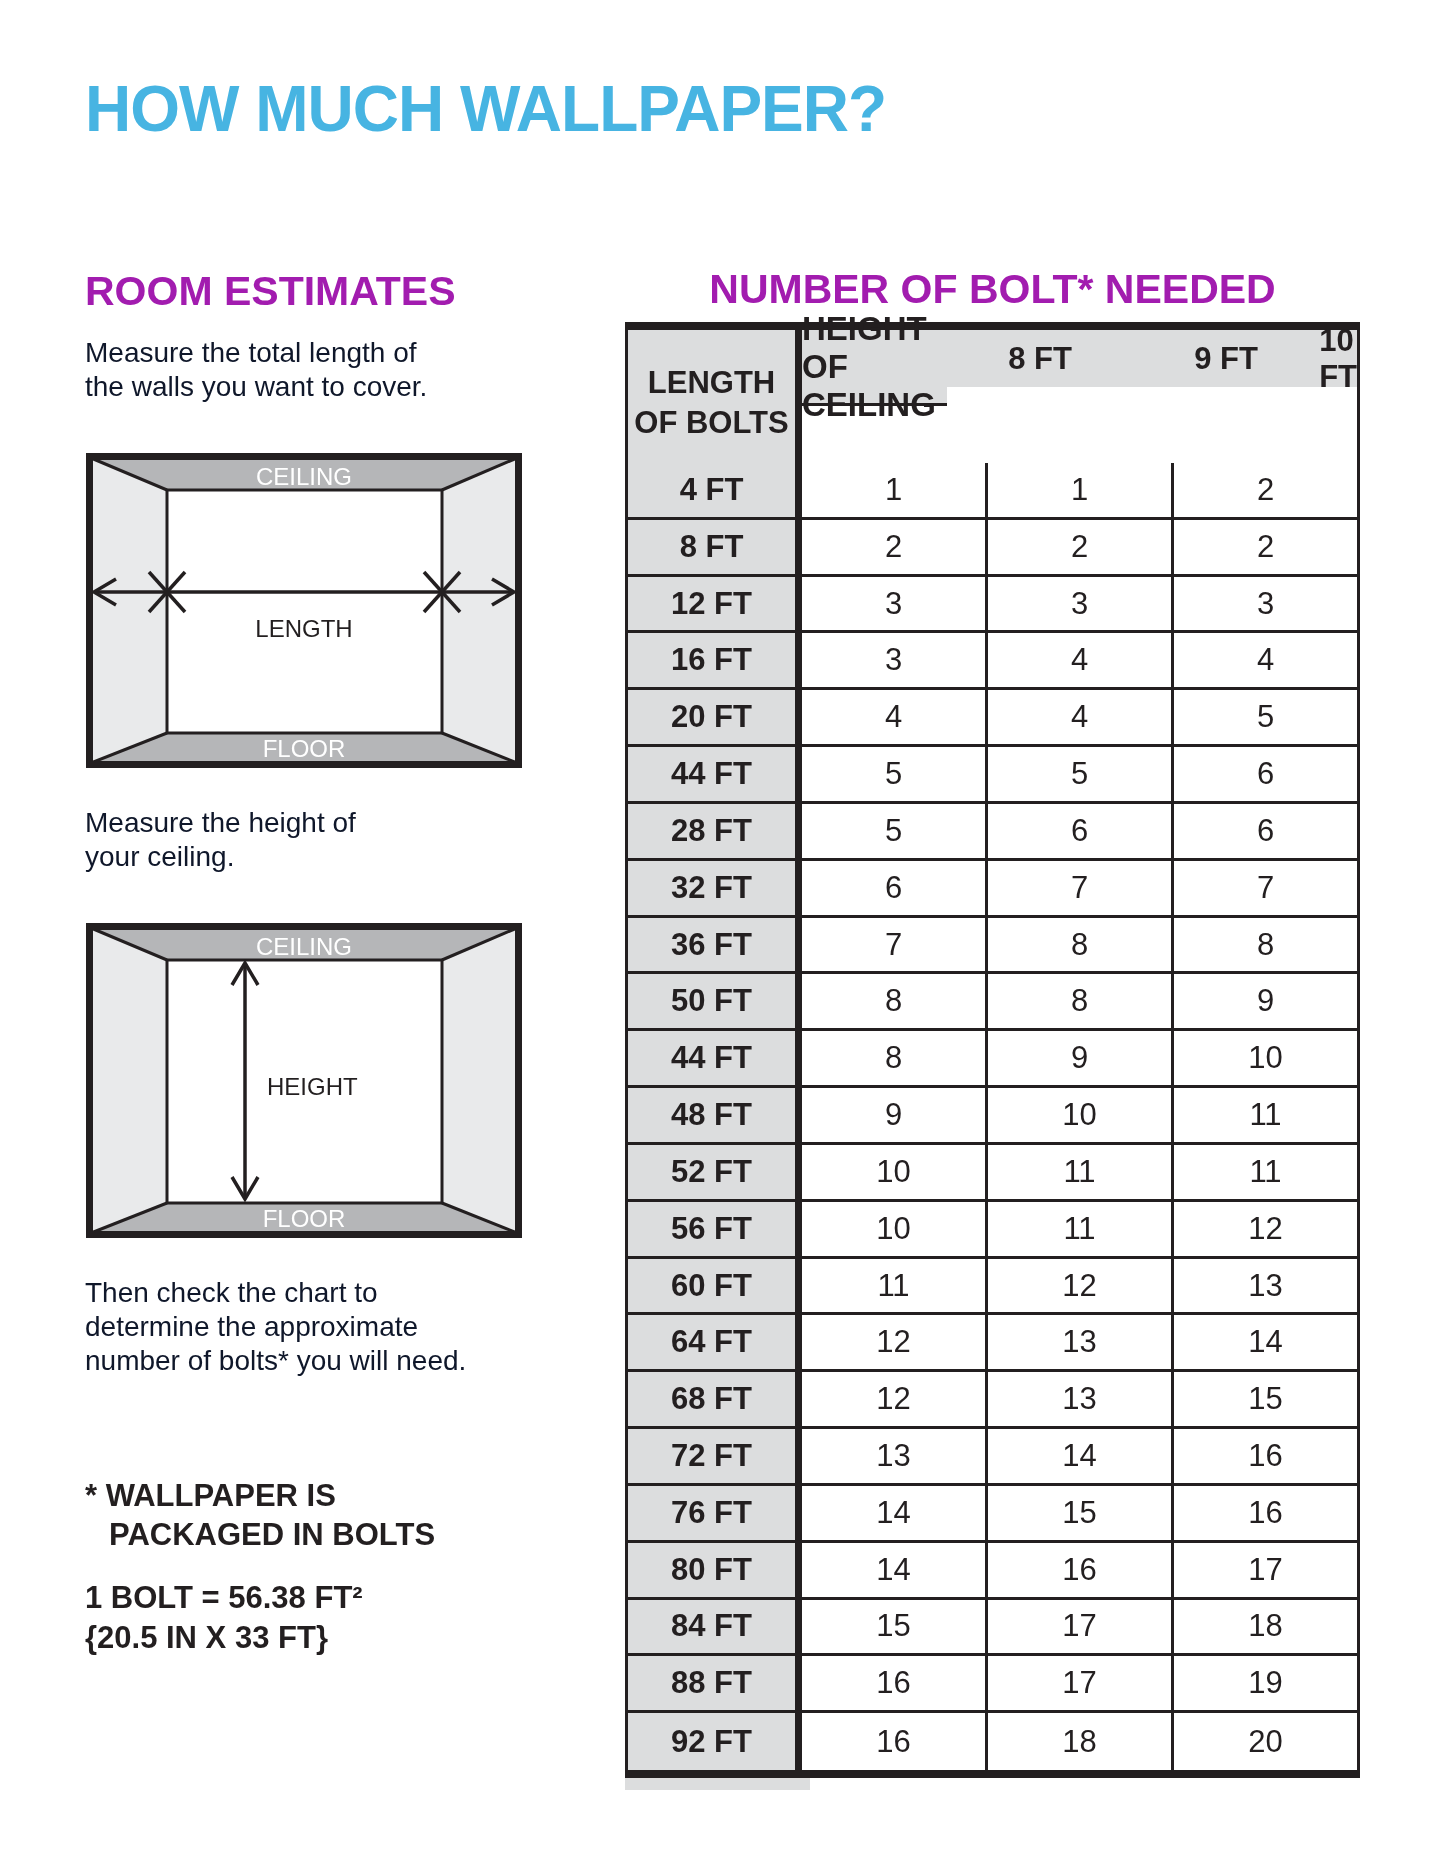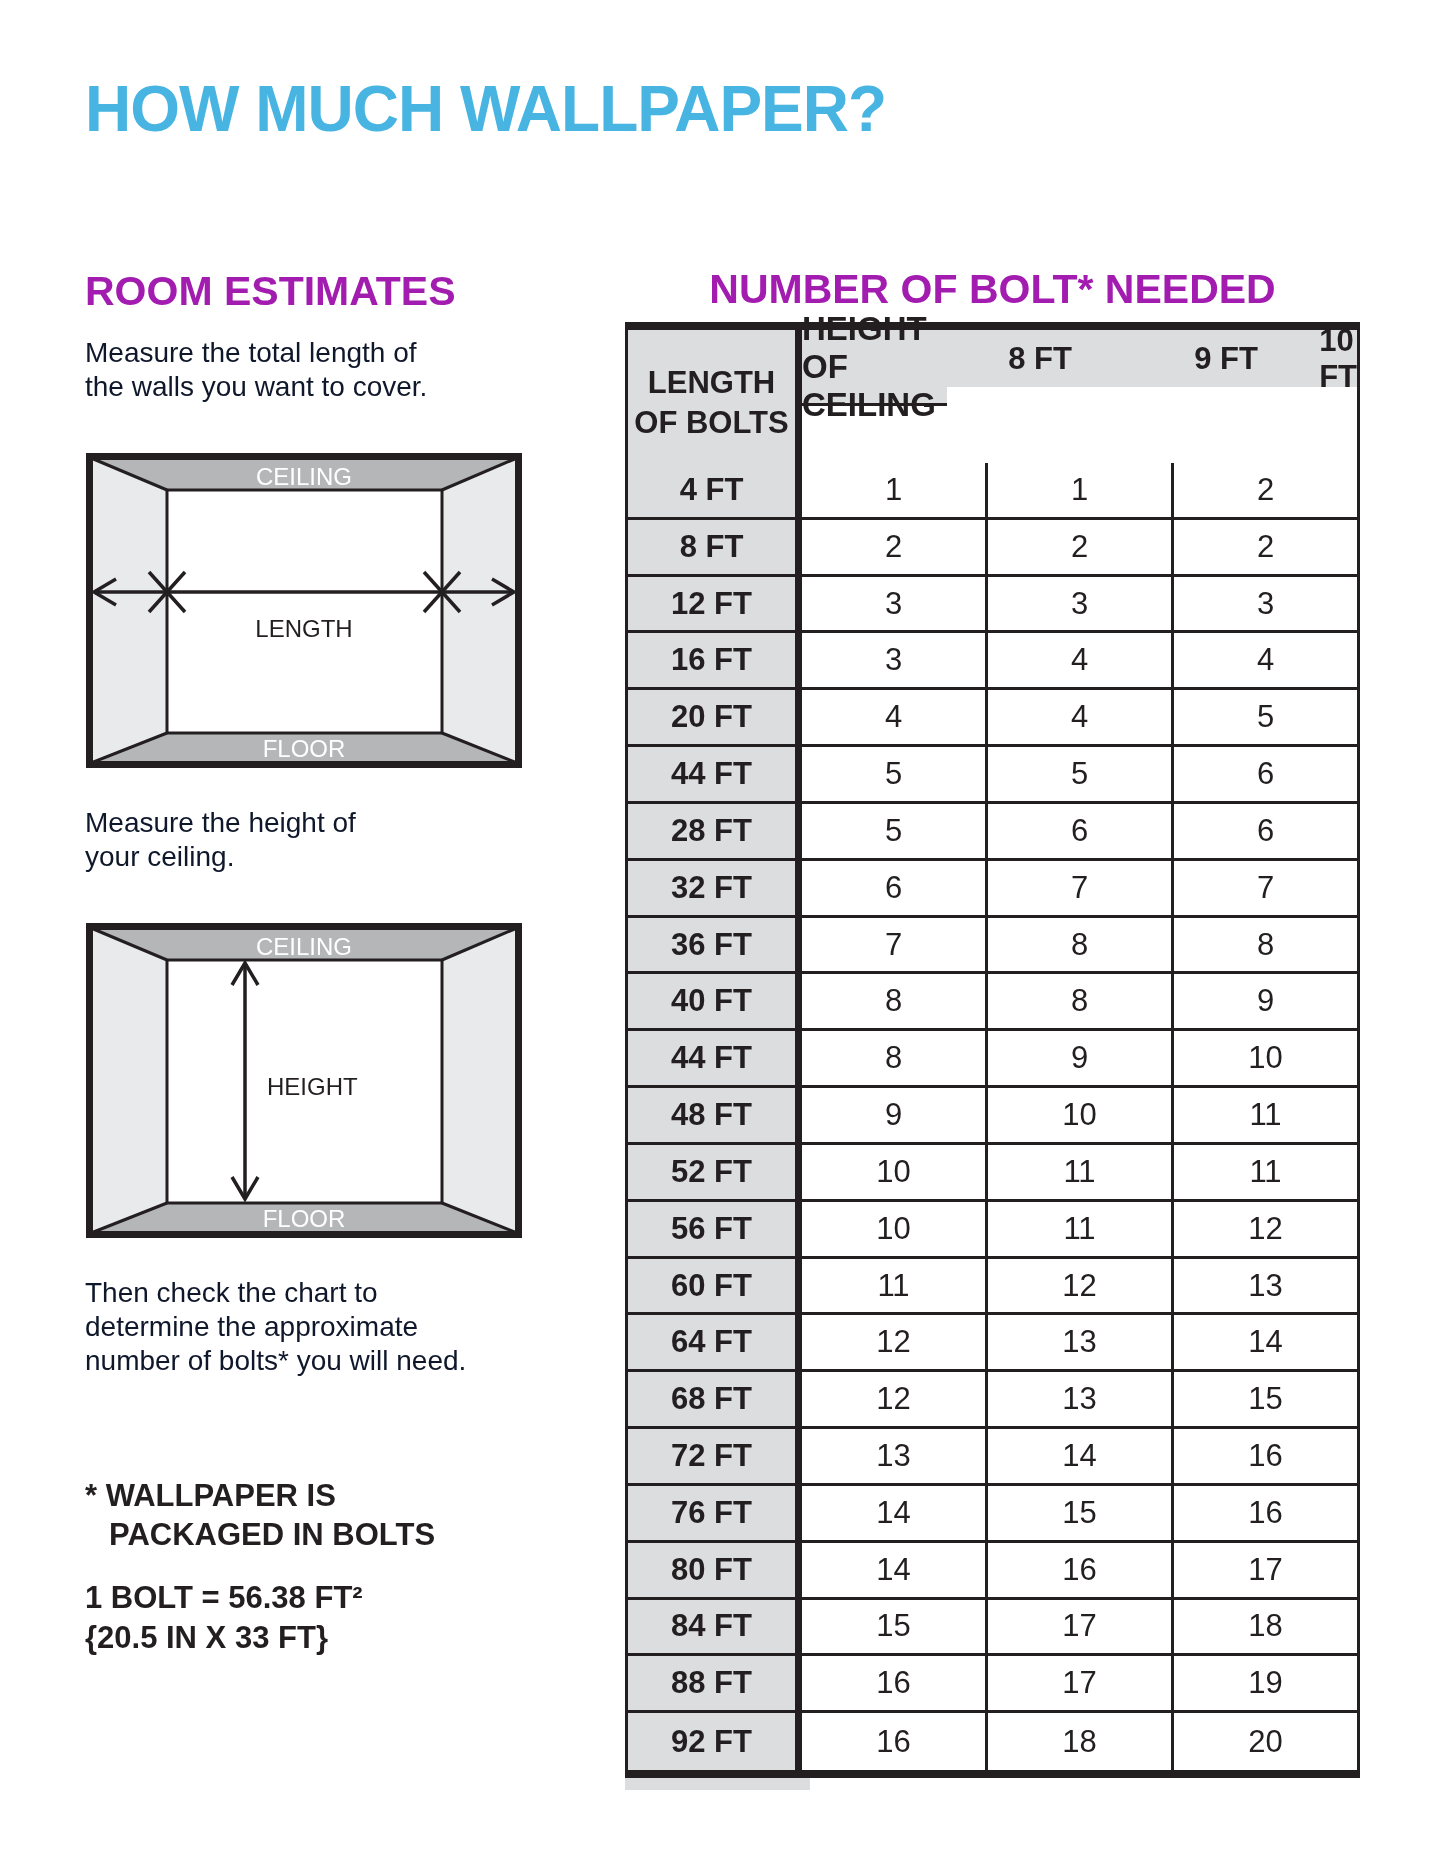--- a/index.html
+++ b/index.html
@@ -222,21 +222,21 @@
   </div>
 
   <div class="trow">
     <div class="tlabel">36 FT</div>
     <div class="tval b w1">7</div>
     <div class="tval b w2">8</div>
     <div class="tval w3">8</div>
   </div>
 
   <div class="trow">
-    <div class="tlabel">40 FT</div>
+    <div class="tlabel">50 FT</div>
     <div class="tval b w1">8</div>
     <div class="tval b w2">8</div>
     <div class="tval w3">9</div>
   </div>
 
   <div class="trow">
     <div class="tlabel">44 FT</div>
     <div class="tval b w1">8</div>
     <div class="tval b w2">9</div>
     <div class="tval w3">10</div>

